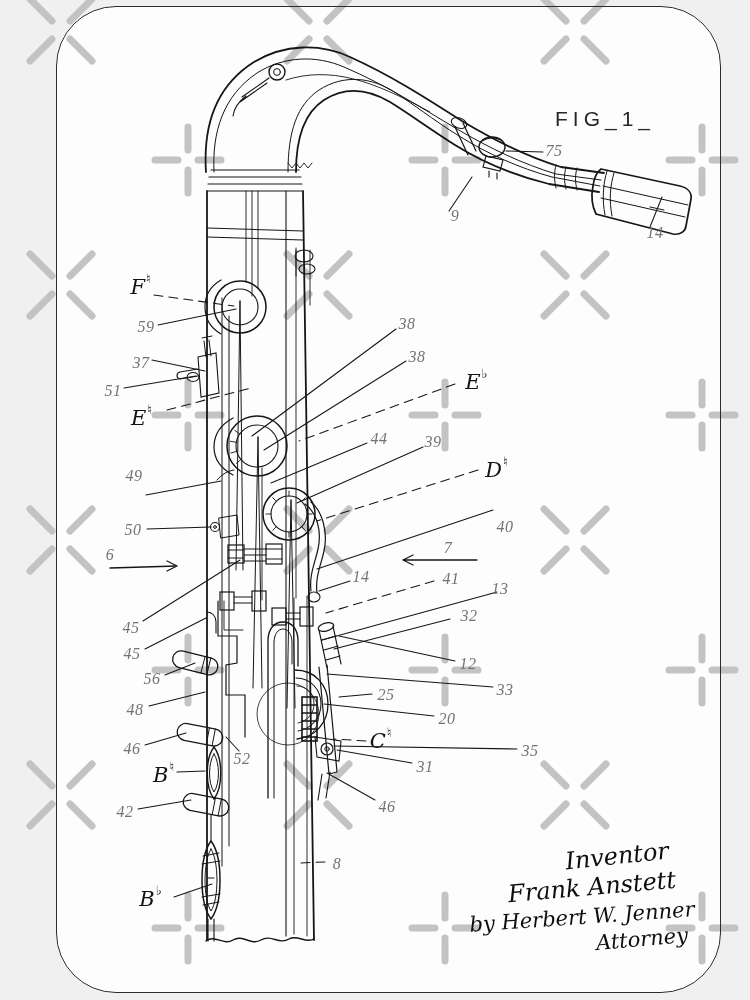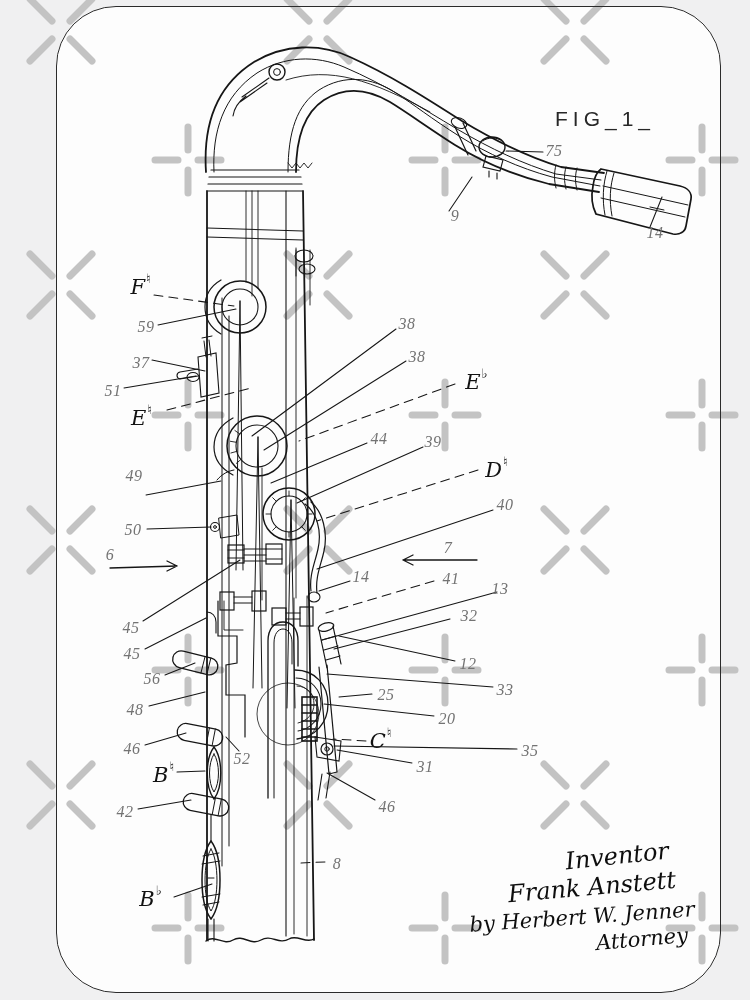--- a/index.html
+++ b/index.html
@@ -225,21 +225,21 @@
   <span class="num" style="left:141px;top:363px">37</span>
   <span class="num" style="left:113px;top:391px">51</span>
   <span class="num" style="left:407px;top:324px">38</span>
   <span class="num" style="left:417px;top:357px">38</span>
   <span class="num" style="left:379px;top:439px">44</span>
   <span class="num" style="left:433px;top:442px">39</span>
   <span class="num" style="left:134px;top:476px">49</span>
   <span class="num" style="left:133px;top:530px">50</span>
   <span class="num" style="left:110px;top:555px">6</span>
   <span class="num" style="left:448px;top:548px">7</span>
-  <span class="num" style="left:505px;top:505px">40</span>
+  <span class="num" style="left:505px;top:527px">40</span>
   <span class="num" style="left:361px;top:577px">14</span>
   <span class="num" style="left:451px;top:579px">41</span>
   <span class="num" style="left:500px;top:589px">13</span>
   <span class="num" style="left:469px;top:616px">32</span>
   <span class="num" style="left:131px;top:628px">45</span>
   <span class="num" style="left:132px;top:654px">45</span>
   <span class="num" style="left:152px;top:679px">56</span>
   <span class="num" style="left:468px;top:664px">12</span>
   <span class="num" style="left:505px;top:690px">33</span>
   <span class="num" style="left:386px;top:695px">25</span>

